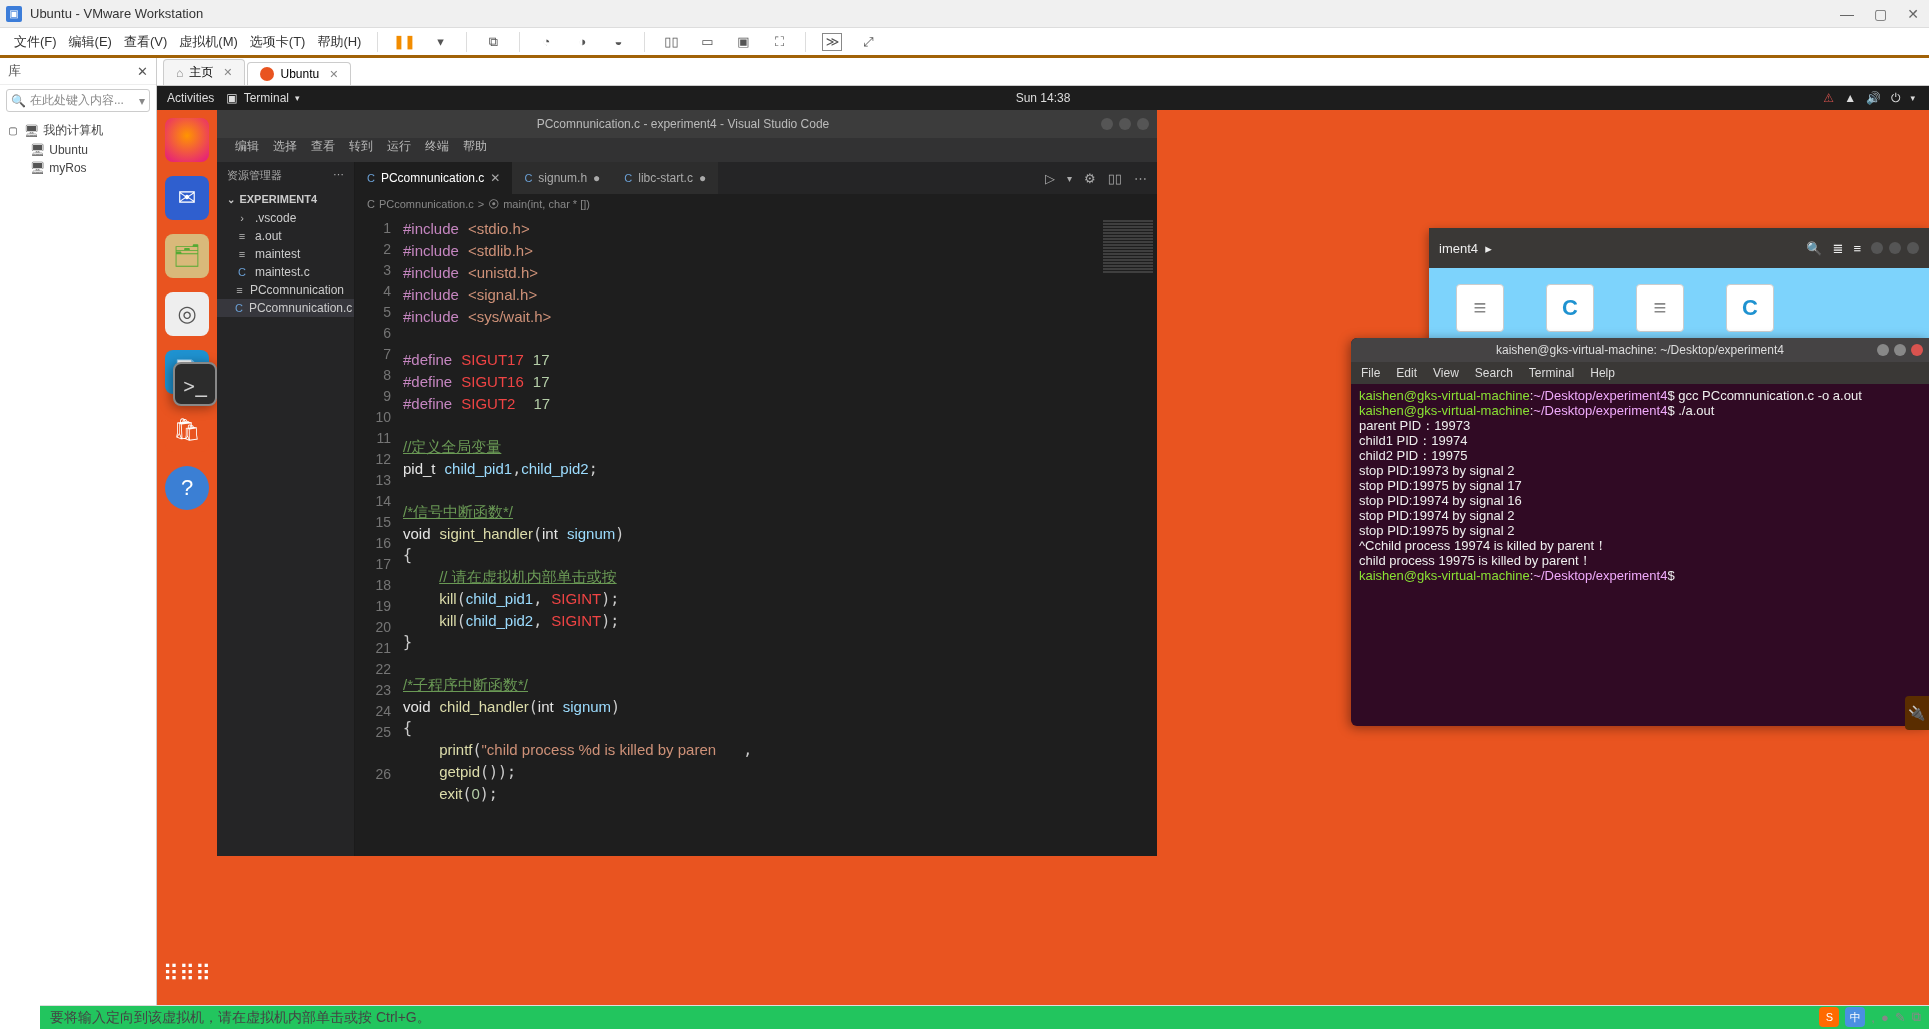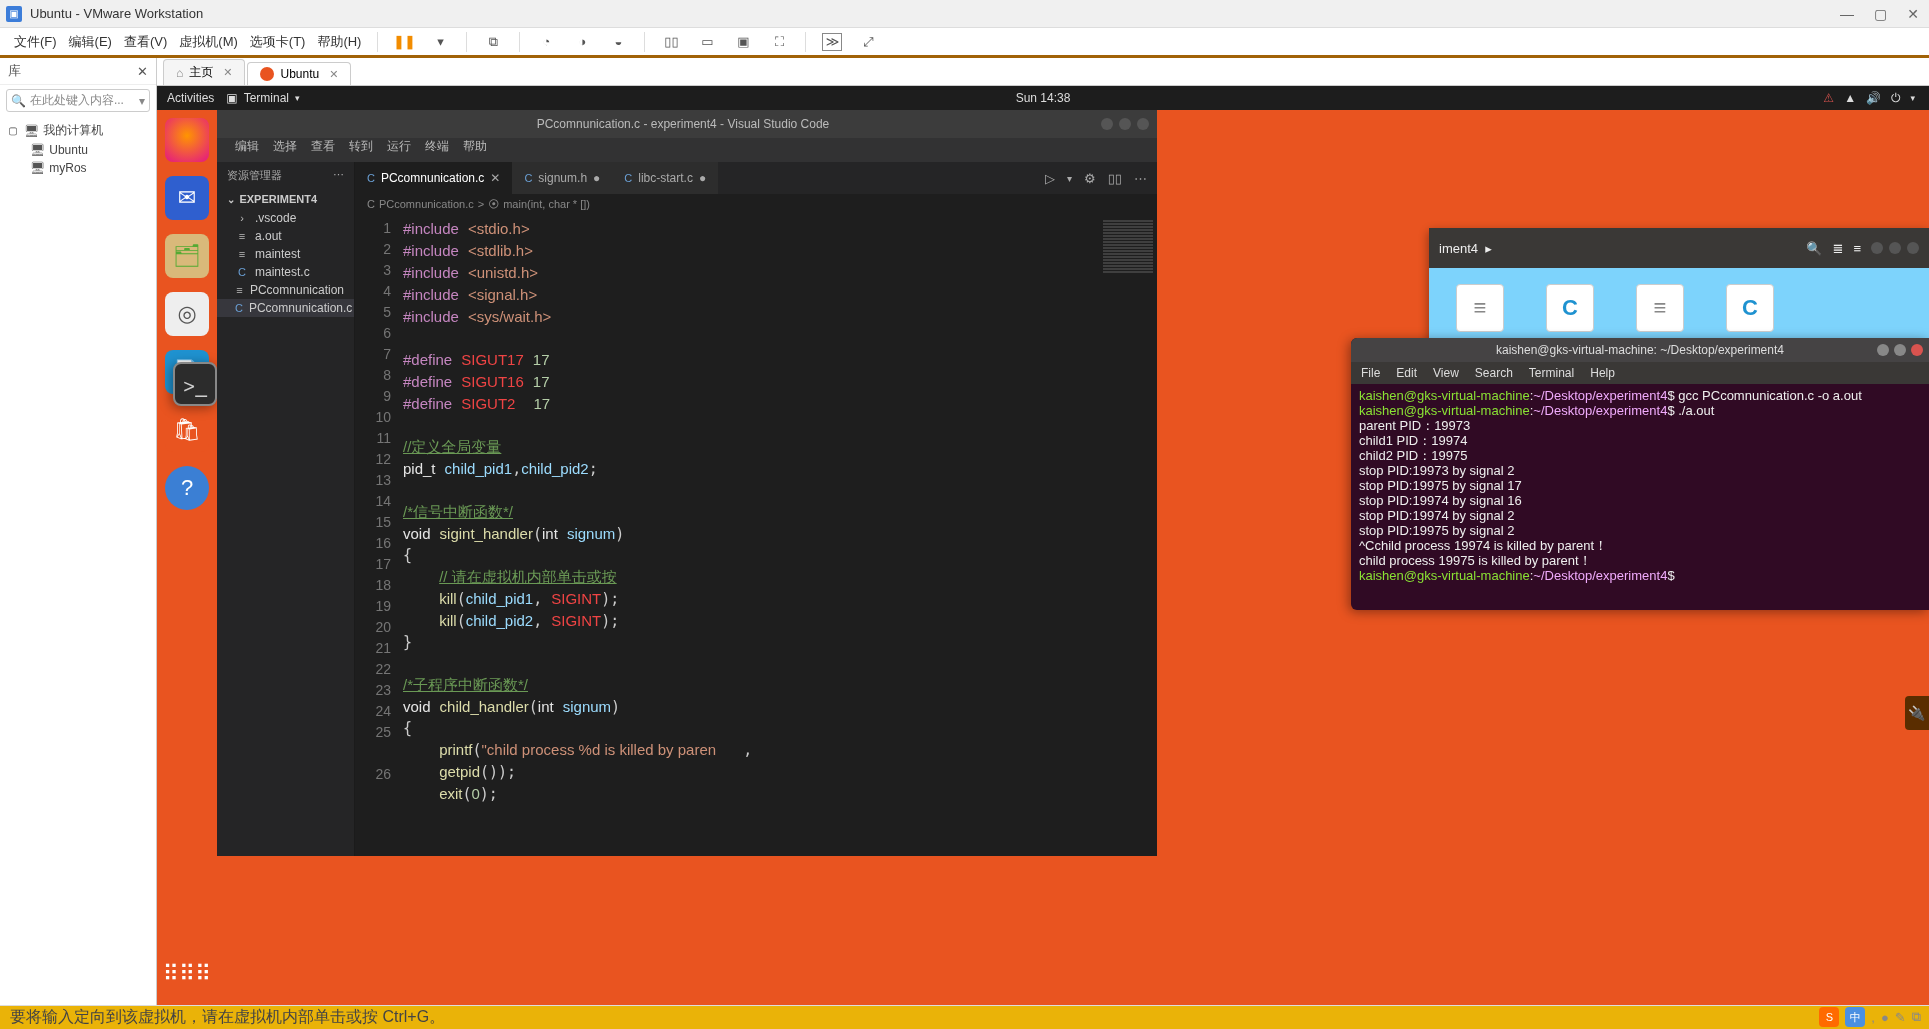--- a/index.html
+++ b/index.html
@@ -112,36 +112,36 @@
 .nautilus-header { height:40px; background:#3a3836; display:flex; align-items:center; padding:0 10px; gap:10px; color:#eee; font-size:13px;}
 .nautilus-header .path { flex:1;}
 .nautilus-ctrls { display:flex; gap:6px; margin-left:auto;}
 .nautilus-ctrls span{width:12px;height:12px;border-radius:50%;background:#555;display:inline-block;}
 .nautilus-body { display:flex; gap:20px; padding:16px;}
 .file-tile { width:70px; text-align:center; font-size:11px; color:#555;}
 .file-tile .ico { width:48px; height:48px; margin:0 auto 6px; border:1px solid #ccc; background:#fff; border-radius:4px; display:flex; align-items:center;justify-content:center; font-size:22px; color:#1f92d0; font-weight:bold;}
 .file-tile .ico.doc{color:#888;}
 
 
-.terminal { position:absolute; top:252px; right:0; width:578px; height:272px; background:#300a24; border-radius:6px 0 0 6px; color:#eee; font-family:"Ubuntu Mono","Consolas",monospace; font-size:13px; overflow:hidden; box-shadow:-2px 2px 12px rgba(0,0,0,.4);}
+.terminal { position:absolute; top:252px; right:0; width:578px; height:388px; background:#300a24; border-radius:6px 0 0 6px; color:#eee; font-family:"Ubuntu Mono","Consolas",monospace; font-size:13px; overflow:hidden; box-shadow:-2px 2px 12px rgba(0,0,0,.4);}
 .terminal-title { height:24px; background:#454344; display:flex; align-items:center; justify-content:center; color:#ddd; font-size:12px; position:relative;}
 .terminal-title .tctrls { position:absolute; right:6px; display:flex; gap:5px;}
 .terminal-title .tctrls span{width:12px;height:12px;border-radius:50%;}
 .tc-min{background:#888;} .tc-max{background:#888;} .tc-close{background:#d9534f;}
 .terminal-menu { height:22px; background:#3a3836; display:flex; align-items:center; gap:16px; padding:0 10px; font-size:12px; color:#ddd;}
 .terminal-body { padding:4px 8px; line-height:15px; white-space:pre-wrap;}
 .term-prompt { color:#8ae234;}
 .term-path { color:#f0abfc;}
 .term-cmd { color:#eee;}
 
 
 .usb-nub { position:absolute; right:0; top:610px; width:24px; height:34px; background:#5a2d00; border-radius:4px 0 0 4px; color:#fff; display:flex; align-items:center; justify-content:center; font-size:14px;}
 
 
-.statusbar { height:24px; border-top:1px solid #ddd; display:flex; align-items:center; padding:0 10px; font-size:16px; color:#444; background:#eab308;}
+.statusbar { height:24px; border-top:1px solid #ddd; display:flex; align-items:center; padding:0 10px; font-size:14px; color:#444; background:#22c55e;margin-left:40px;}
 .ime-tray { position:absolute; right:8px; bottom:2px; display:flex; gap:6px; align-items:center;}
 .ime-badge { width:20px; height:20px; border-radius:4px; display:flex; align-items:center; justify-content:center; font-size:11px;}
 .ime-s { background:#ff6a00; color:#fff;}
 .ime-cn { background:#4a90e2; color:#fff;}
 .ime-dot{color:#888;}
 </style>
 </head>
 <body>
 
 <div class="titlebar">

